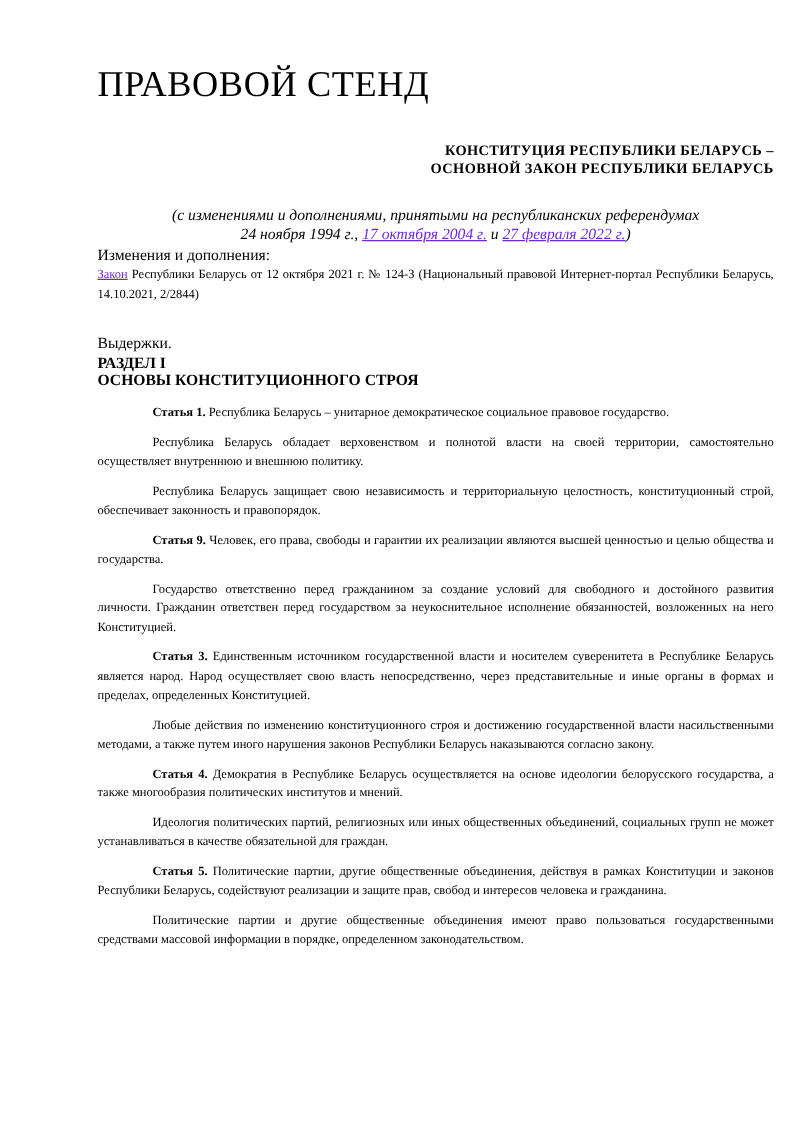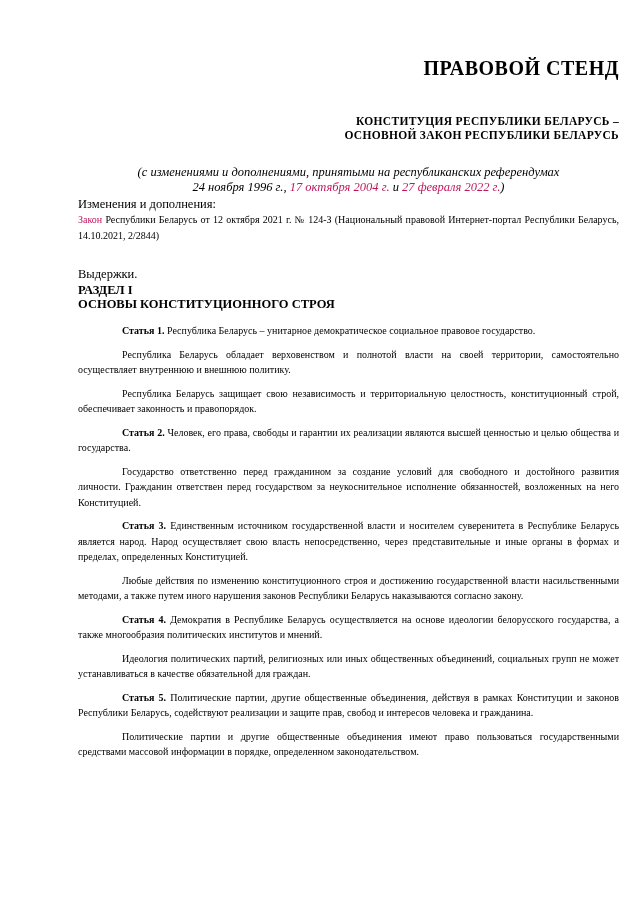--- a/index.html
+++ b/index.html
@@ -10,23 +10,23 @@
     font-family: "Liberation Serif", serif;
     color: #000000;
     overflow: hidden;
   }
   .page {
     width: 640px;
     height: 905px;
     padding: 55px 21px 10px 78px;
   }
   .doc-title {
-    text-align: right;
-    font-weight: bold;
-    font-size: 20px;
+    text-align: left;
+    font-weight: normal;
+    font-size: 29px;
     line-height: 26px;
     letter-spacing: 0.5px;
   }
   .main-heading {
     margin-top: 33px;
     text-align: right;
     font-weight: bold;
     font-size: 11.5px;
     line-height: 14px;
     letter-spacing: 0.3px;
@@ -40,21 +40,22 @@
     letter-spacing: 0.3px;
   }
   .ref-note {
     margin-top: 23px;
     text-align: center;
     font-style: italic;
     font-size: 12.5px;
     line-height: 14.5px;
   }
   .doc-link {
-    color: #be185d;
+    color: #6d28d9;
+    text-decoration: underline;
     cursor: pointer;
   }
   .amendments-label {
     margin-top: 3px;
     font-size: 12.5px;
     line-height: 15px;
   }
   .amendments-para {
     font-size: 10px;
     line-height: 15.5px;
@@ -92,39 +93,39 @@
   <div class="doc-title">ПРАВОВОЙ СТЕНД</div>
 
   <div class="main-heading">
     <div>КОНСТИТУЦИЯ РЕСПУБЛИКИ БЕЛАРУСЬ –</div>
     <div>ОСНОВНОЙ ЗАКОН РЕСПУБЛИКИ БЕЛАРУСЬ</div>
   </div>
 
 
   <div class="ref-note">
     <div>(с изменениями и дополнениями, принятыми на республиканских референдумах</div>
-    <div><span>24 ноября 1996 г., </span><a class="doc-link">17 октября 2004 г.</a><span> и </span><a class="doc-link">27 февраля 2022 г.</a><span>)</span></div>
+    <div><span>24 ноября 1994 г., </span><a class="doc-link">17 октября 2004 г.</a><span> и </span><a class="doc-link">27 февраля 2022 г.</a><span>)</span></div>
   </div>
 
   <div class="amendments-label">Изменения и дополнения:</div>
 
   <p class="amendments-para"><a class="doc-link">Закон</a><span> Республики Беларусь от 12 октября 2021 г. № 124-З (Национальный правовой Интернет-портал Республики Беларусь, 14.10.2021, 2/2844)</span></p>
 
   <div class="excerpts">Выдержки.</div>
 
   <div class="section-head">
     <div>РАЗДЕЛ I</div>
     <div>ОСНОВЫ КОНСТИТУЦИОННОГО СТРОЯ</div>
   </div>
 
   <div class="articles">
     <p class="body-para"><b>Статья 1.</b><span> Республика Беларусь – унитарное демократическое социальное правовое государство.</span></p>
     <p class="body-para"><span>Республика Беларусь обладает верховенством и полнотой власти на своей территории, самостоятельно осуществляет внутреннюю и внешнюю политику.</span></p>
     <p class="body-para"><span>Республика Беларусь защищает свою независимость и территориальную целостность, конституционный строй, обеспечивает законность и правопорядок.</span></p>
-    <p class="body-para"><b>Статья 2.</b><span> Человек, его права, свободы и гарантии их реализации являются высшей ценностью и целью общества и государства.</span></p>
+    <p class="body-para"><b>Статья 9.</b><span> Человек, его права, свободы и гарантии их реализации являются высшей ценностью и целью общества и государства.</span></p>
     <p class="body-para"><span>Государство ответственно перед гражданином за создание условий для свободного и достойного развития личности. Гражданин ответствен перед государством за неукоснительное исполнение обязанностей, возложенных на него Конституцией.</span></p>
     <p class="body-para"><b>Статья 3.</b><span> Единственным источником государственной власти и носителем суверенитета в Республике Беларусь является народ. Народ осуществляет свою власть непосредственно, через представительные и иные органы в формах и пределах, определенных Конституцией.</span></p>
     <p class="body-para"><span>Любые действия по изменению конституционного строя и достижению государственной власти насильственными методами, а также путем иного нарушения законов Республики Беларусь наказываются согласно закону.</span></p>
     <p class="body-para"><b>Статья 4.</b><span> Демократия в Республике Беларусь осуществляется на основе идеологии белорусского государства, а также многообразия политических институтов и мнений.</span></p>
     <p class="body-para"><span>Идеология политических партий, религиозных или иных общественных объединений, социальных групп не может устанавливаться в качестве обязательной для граждан.</span></p>
     <p class="body-para"><b>Статья 5.</b><span> Политические партии, другие общественные объединения, действуя в рамках Конституции и законов Республики Беларусь, содействуют реализации и защите прав, свобод и интересов человека и гражданина.</span></p>
     <p class="body-para"><span>Политические партии и другие общественные объединения имеют право пользоваться государственными средствами массовой информации в порядке, определенном законодательством.</span></p>
   </div>
 
 </div>

